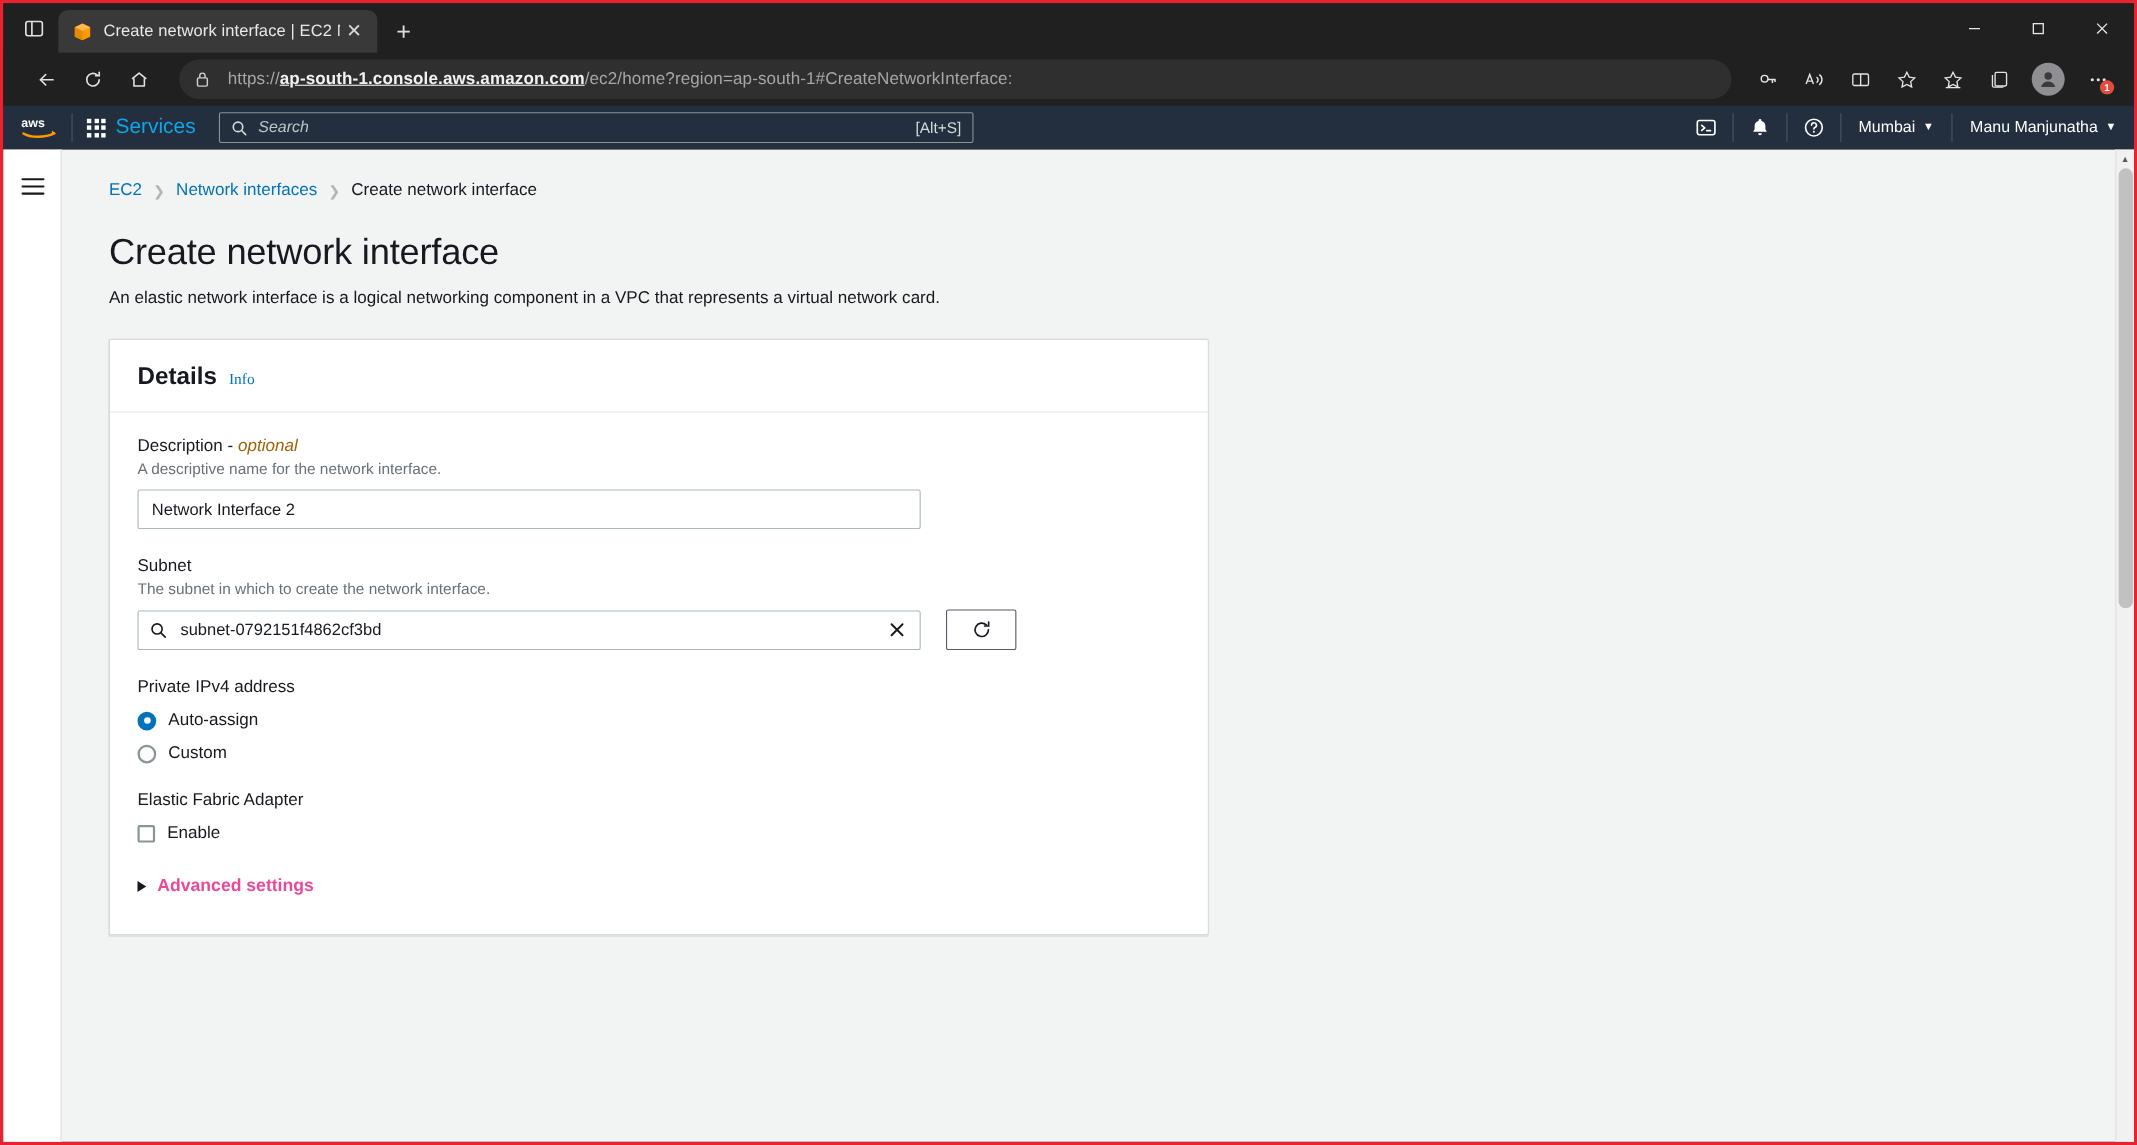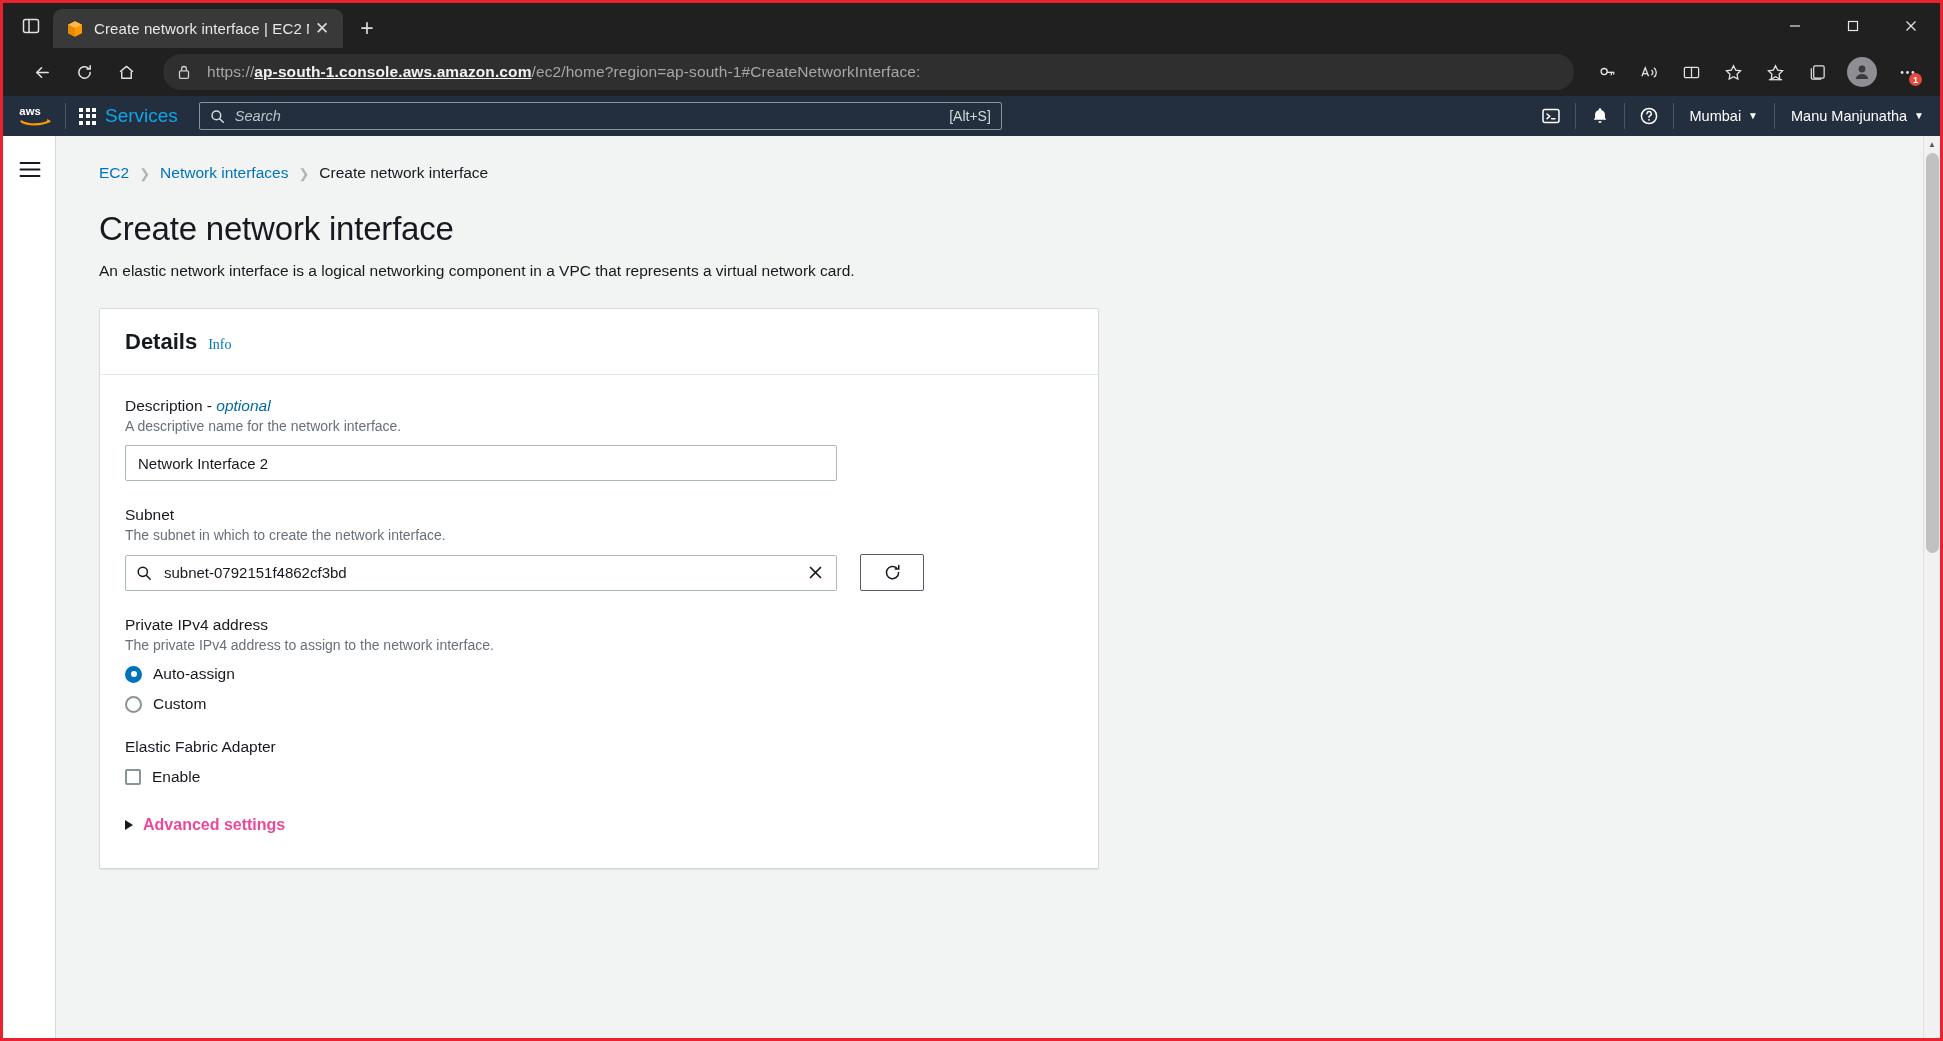--- a/index.html
+++ b/index.html
@@ -139,21 +139,21 @@
   #aws-logo svg { width: 40px; height: 26px; }
   .hdr-divider { width: 1px; height: 26px; background: #4a5568; flex: 0 0 auto; }
   #services-btn {
     display: flex; align-items: center; gap: 9px;
     padding: 0 13px; height: 40px; flex: 0 0 auto;
   }
   .grid-icon { display: grid; grid-template-columns: repeat(3, 4px); gap: 2.5px; }
   .grid-icon i { width: 4px; height: 4px; background: #fff; display: block; }
   #services-btn span { color: #0ea5e9; font-size: 19px; }
   #aws-search {
-    height: 28px; width: 803px; background: #232f3e;
+    height: 28px; width: 686px; background: #232f3e;
     border: 1px solid #879596; border-radius: 2px;
     display: flex; align-items: center; padding: 0 10px;
     margin-left: 8px; flex: 0 0 auto;
   }
   #aws-search .s-ico { color: #d5dbdb; display:flex; margin-right: 10px; }
   #aws-search .s-ico svg { width: 15px; height: 15px; }
   #aws-search .s-ph { color: #bcc3ca; font-size: 14.5px; font-style: italic; flex: 1 1 auto; }
   #aws-search .s-kbd { color: #d5dbdb; font-size: 14px; }
   #hdr-right {
     margin-left: auto; display: flex; align-items: center; height: 40px;
@@ -221,21 +221,21 @@
     border-bottom: 1px solid #e4e7e7;
     display: flex; align-items: baseline; gap: 11px;
   }
   #card-head h2 { font-size: 22px; font-weight: 700; color: #16191f; }
   #card-head .info-link { font-size: 14px; color: #0073bb; text-decoration: none; font-family: Liberation Serif, serif; }
   #card-body { padding: 22px 25px 34px 25px; }
 
   .field { margin-bottom: 25px; }
   .field:last-child { margin-bottom: 0; }
   .f-label { font-size: 15.5px; color: #16191f; font-weight: 400; }
-  .f-label .opt { font-style: italic; color: #0369a1; }
+  .f-label .opt { font-style: italic; color: #a16207; }
   .f-desc { font-size: 14px; color: #687078; margin-top: 3px; }
   .f-input {
     margin-top: 11px;
     width: 712px; height: 36px;
     border: 1px solid #aab7b8;
     border-radius: 2px;
     display: flex; align-items: center;
     padding: 0 12px;
     font-size: 15px; color: #16191f;
     background: #fff;
@@ -570,21 +570,20 @@
                 <svg viewBox="0 0 20 20" fill="none" stroke="currentColor" stroke-width="1.6" stroke-linecap="round">
                     <path d="M16.4 10a6.4 6.4 0 1 1-2-4.6"></path>
                     <polyline points="16.6,2.6 16.6,6.4 12.8,6.4"></polyline>
                   </svg>
               </div>
             </div>
           </div>
 
           <div class="field">
             <div class="f-label">Private IPv4 address</div>
-            <div class="f-desc">The private IPv4 address to assign to the network interface.</div>
             <div class="opt-row">
               <span class="radio checked"></span>
               <span class="opt-label">Auto-assign</span>
             </div>
             <div class="opt-row">
               <span class="radio"></span>
               <span class="opt-label">Custom</span>
             </div>
           </div>
 

